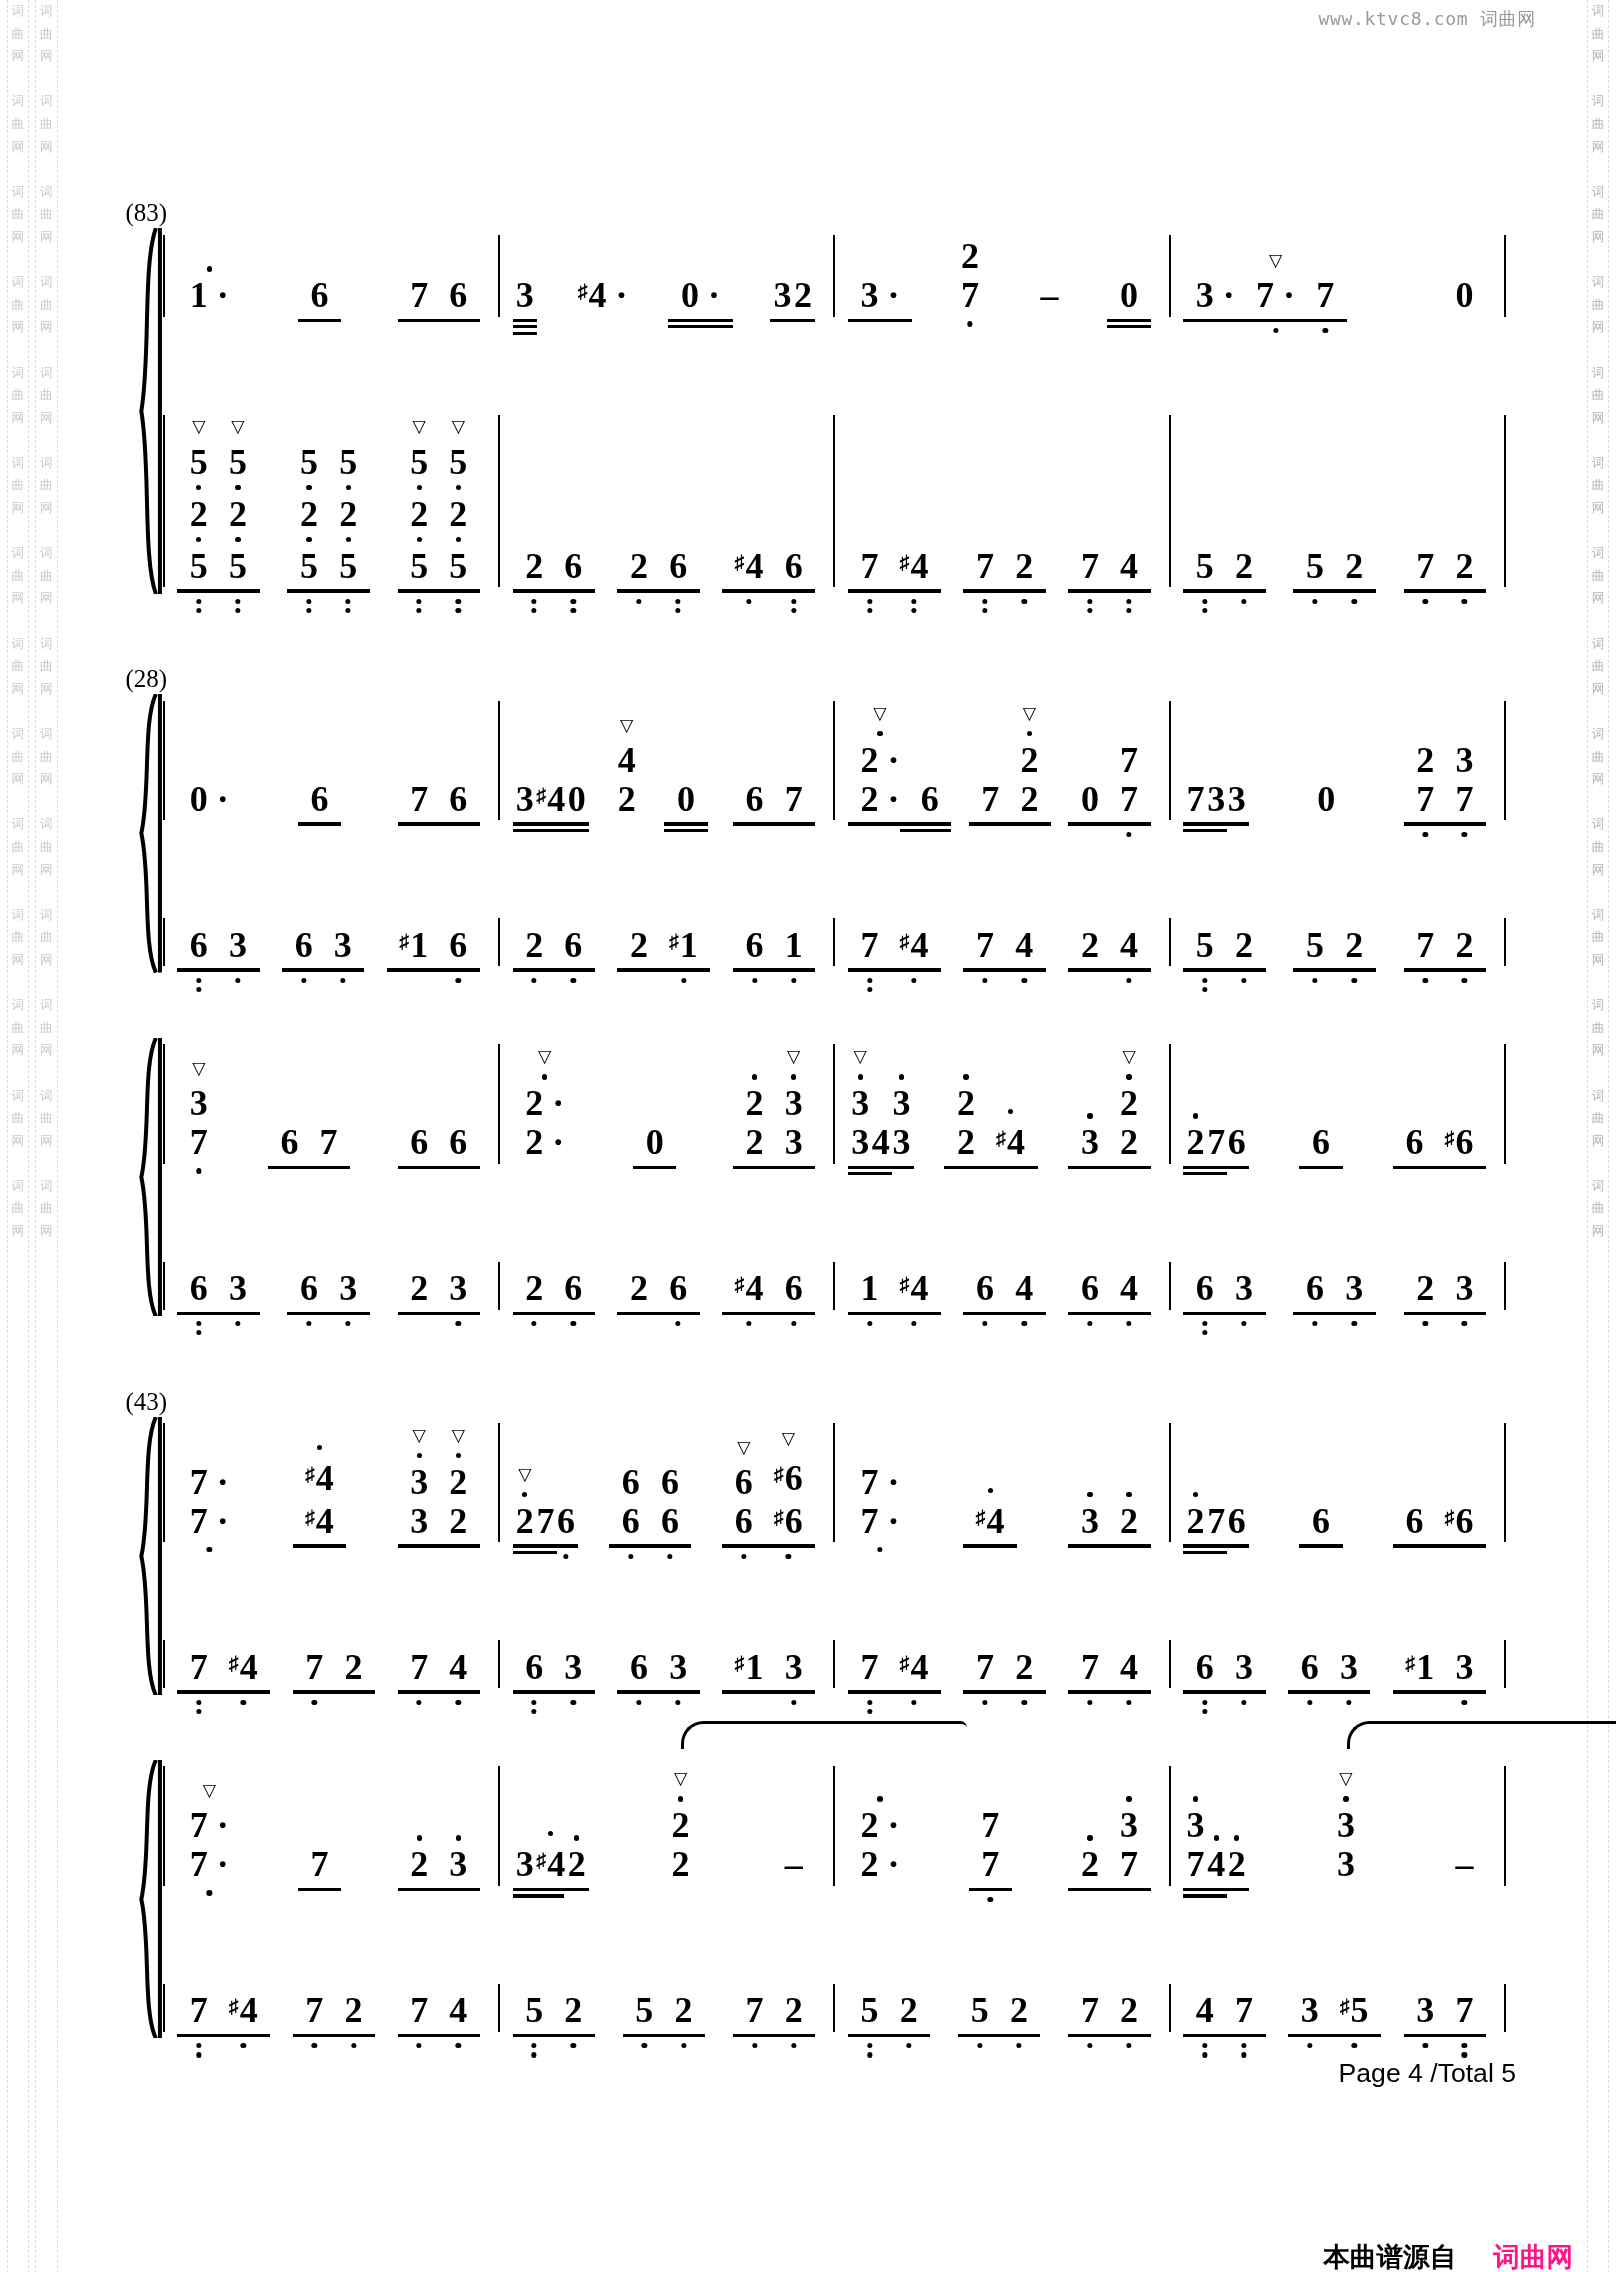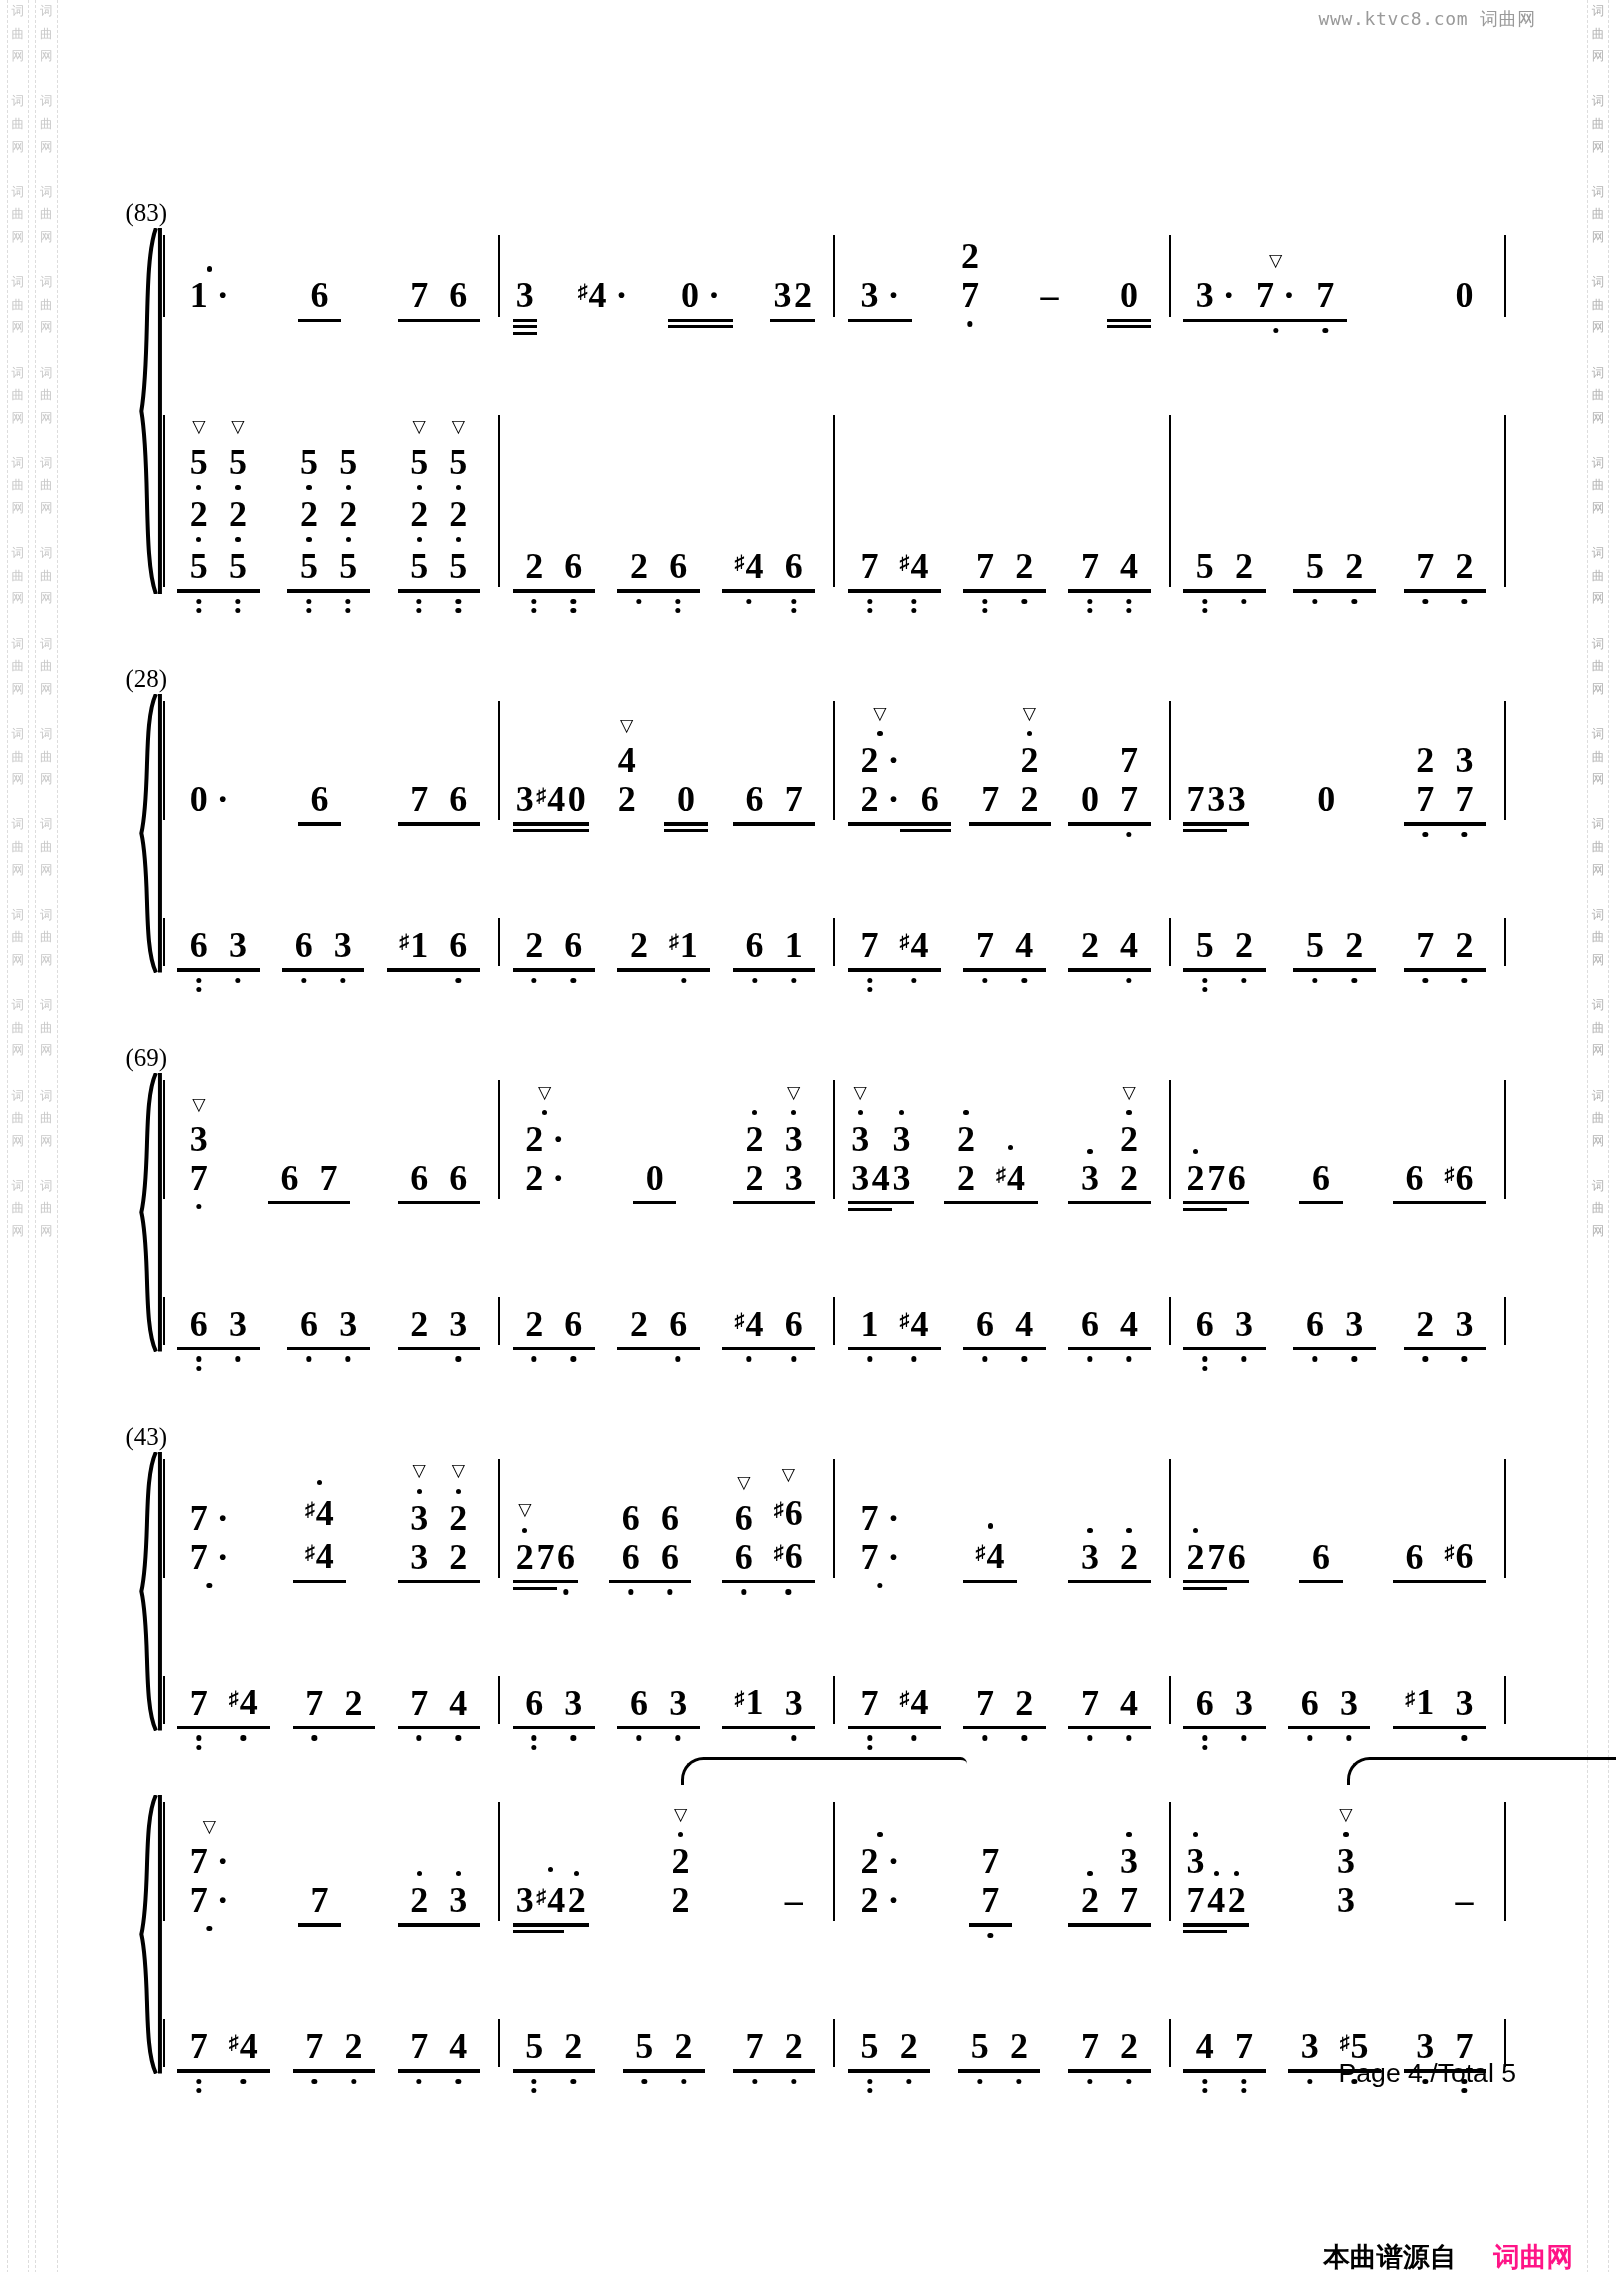--- a/index.html
+++ b/index.html
@@ -1048,21 +1048,20 @@
                 <div class="beams">
                   <div class="bl"></div>
                 </div>
               </div>
             </div>
           </div>
         </div>
       </div>
     </div>
     <div class="system">
-      <div class="sysnum">(69)</div>
       <div class="staves">
         <div class="brace">
           <svg viewBox="0 0 40 100" preserveAspectRatio="none">
             <path d="M30 0 C 10 10, 22 35, 8 50 C 22 65, 10 90, 30 100" fill="none" stroke="#000" stroke-width="4" vector-effect="non-scaling-stroke"></path>
             <line x1="36" y1="0" x2="36" y2="100" stroke="#000" stroke-width="4" vector-effect="non-scaling-stroke"></line>
           </svg>
         </div>
         <div class="lines">
           <div class="staff rh">
             <div class="measure first">

